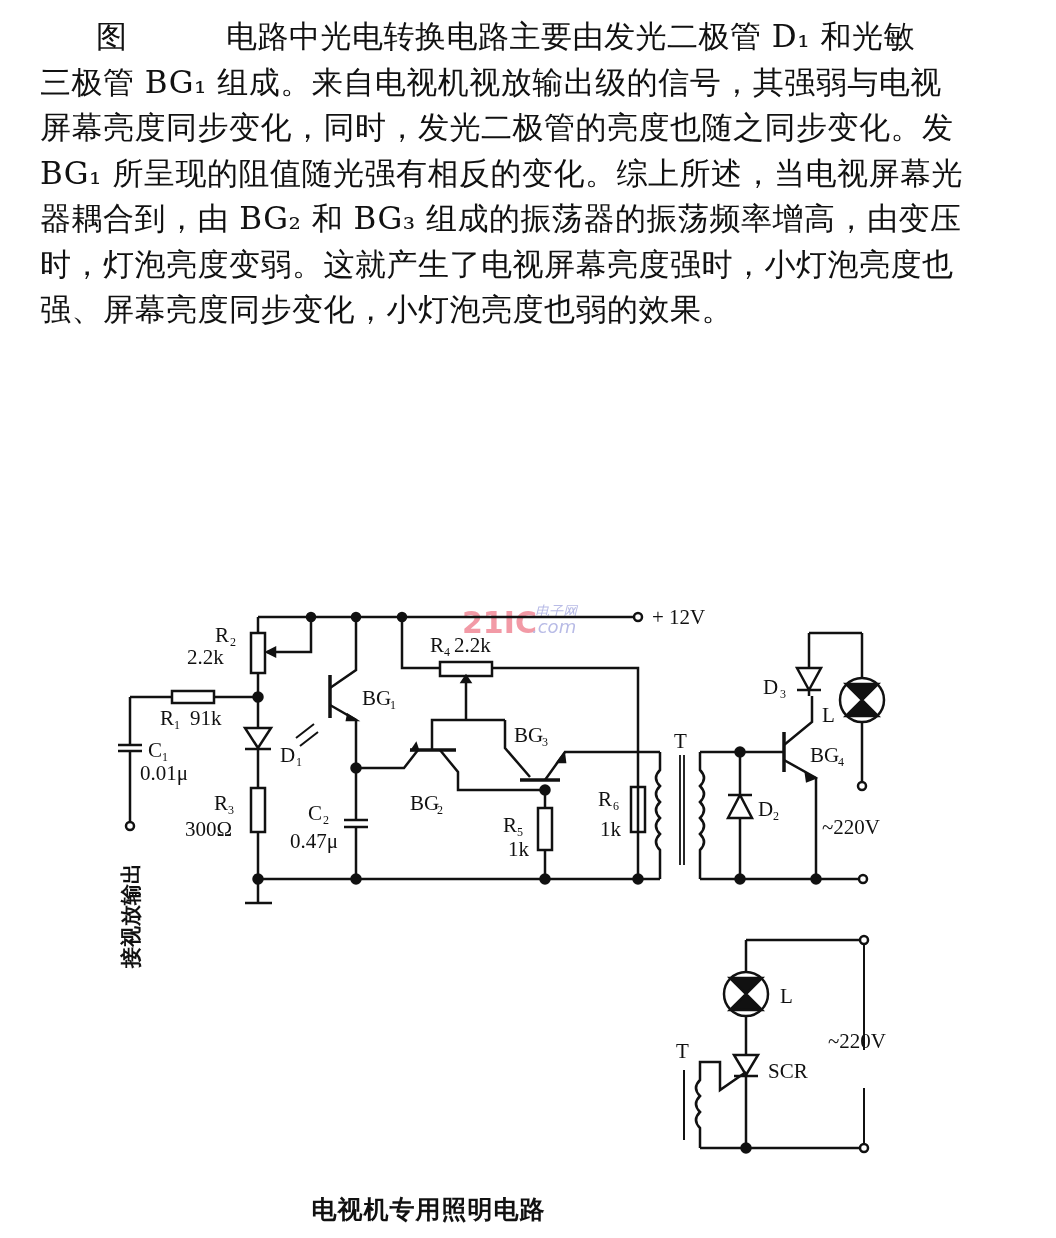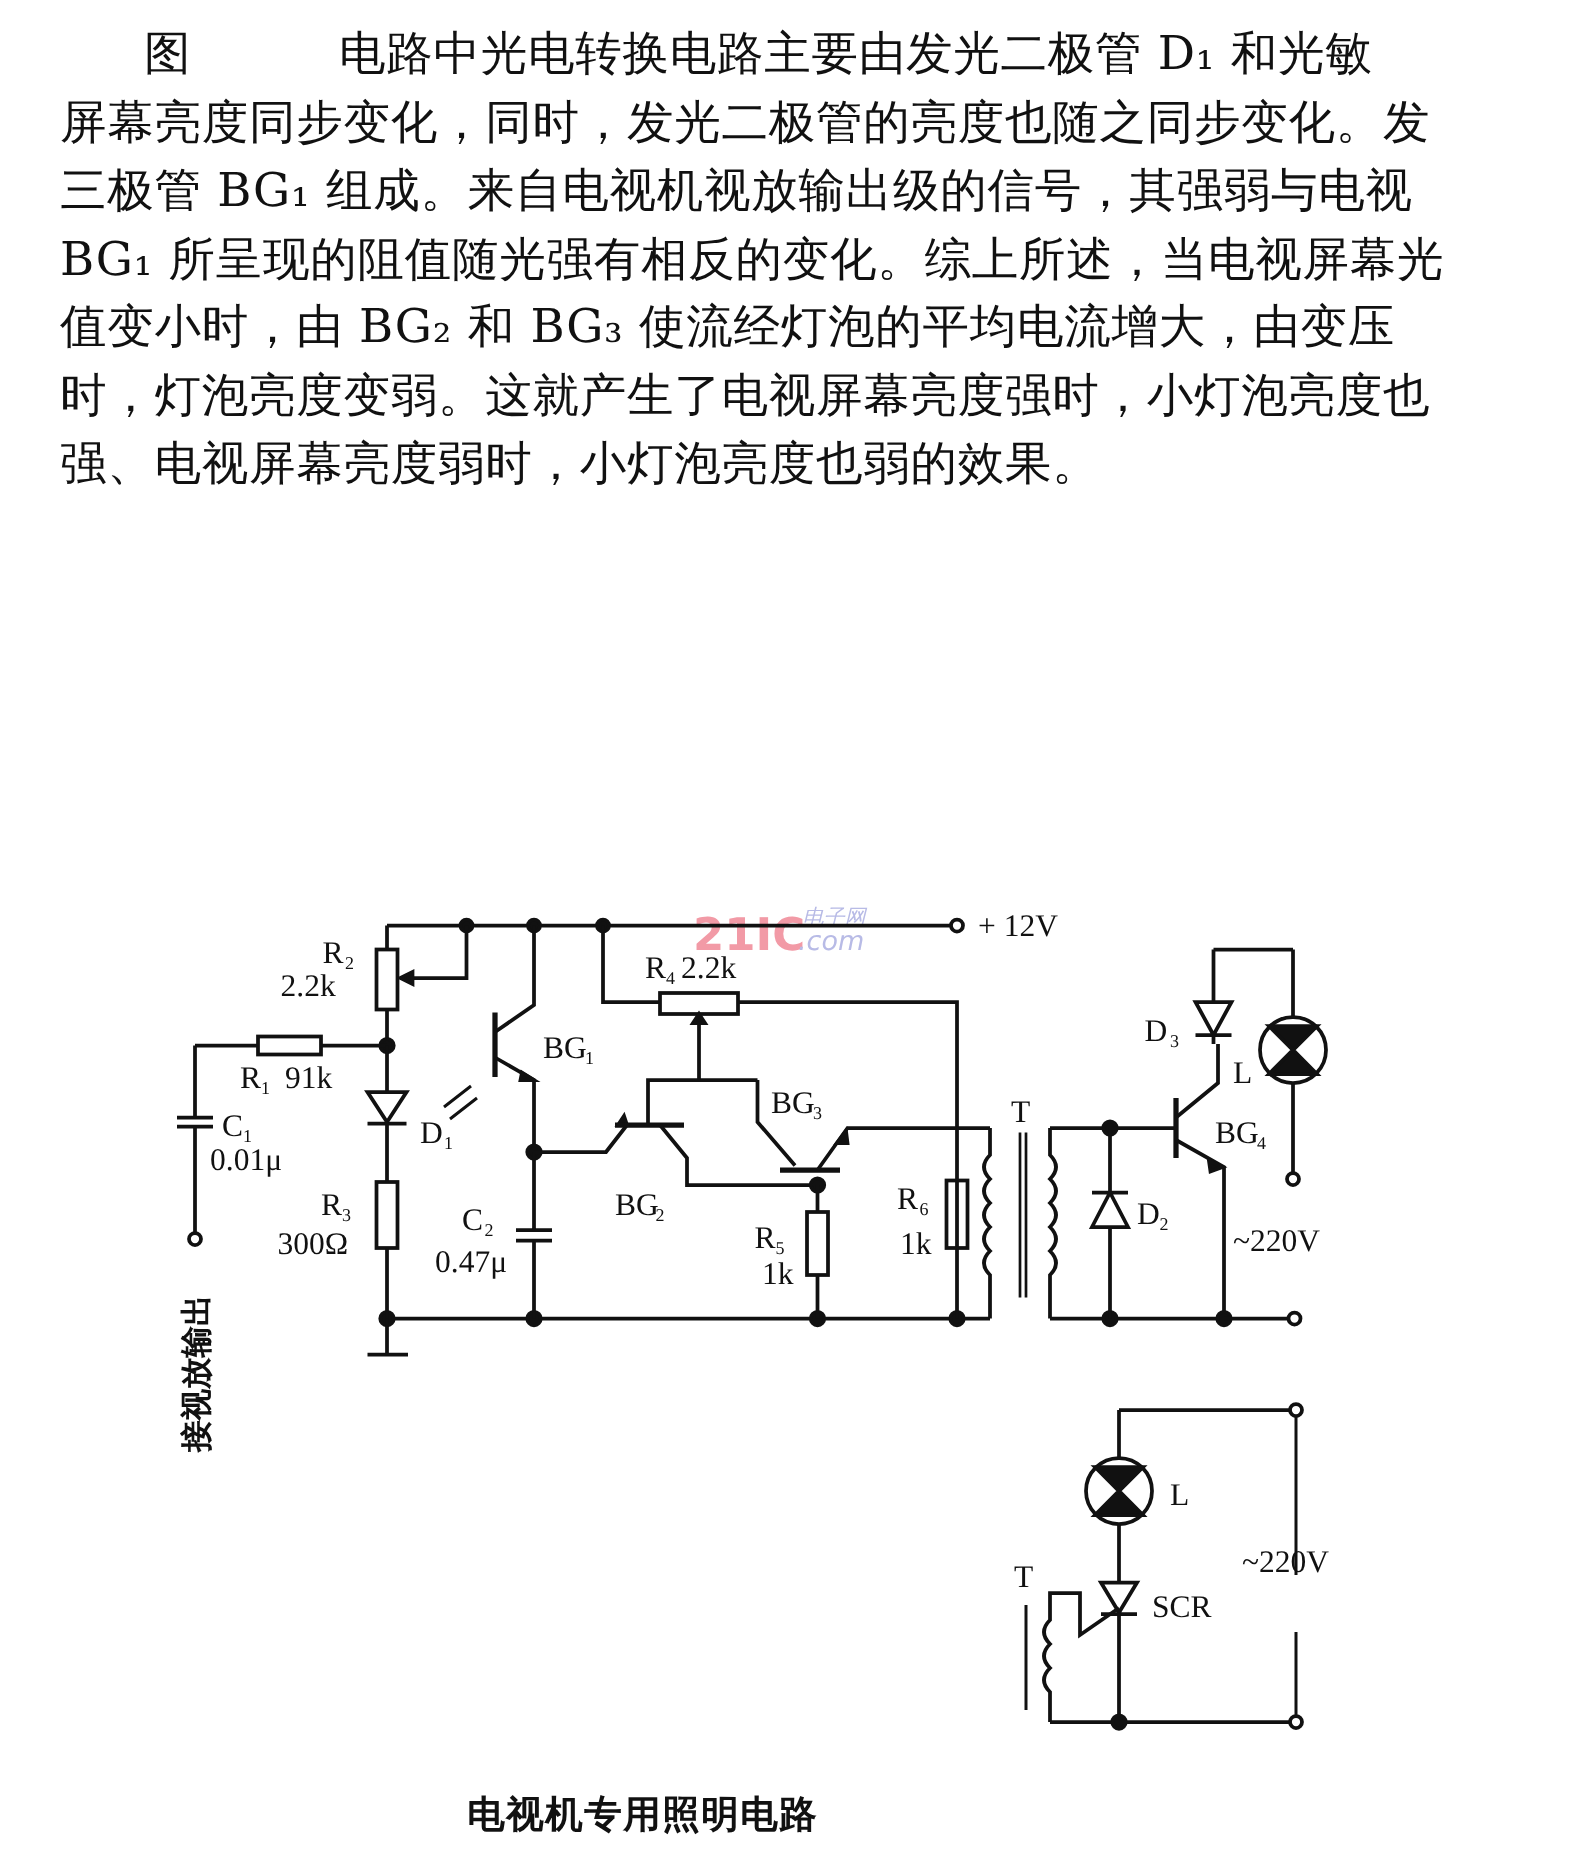--- a/index.html
+++ b/index.html
@@ -14,26 +14,26 @@
   .wm1 { fill:#f29aa6; font-family:"DejaVu Sans",sans-serif; font-weight:bold; }
   .wm2 { fill:#b8bbe6; font-family:"DejaVu Sans",sans-serif; font-style:italic; }
   .lbl { font-family:"Liberation Serif","DejaVu Serif",serif; font-size:21px; fill:#111; }
   .sm { font-size:12px; }
 </style>
 </head>
 <body>
 
 <div class="para">
   <div class="line first"><span class="fig-label">图</span><span>电路中光电转换电路主要由发光二极管 D₁ 和光敏</span></div>
+  <div class="line">三极管 BG₁ 组成。来自电视机视放输出级的信号，其强弱与电视</div>
   <div class="line">屏幕亮度同步变化，同时，发光二极管的亮度也随之同步变化。发</div>
-  <div class="line">三极管 BG₁ 组成。来自电视机视放输出级的信号，其强弱与电视</div>
   <div class="line">BG₁ 所呈现的阻值随光强有相反的变化。综上所述，当电视屏幕光</div>
-  <div class="line">值变小时，由 BG₂ 和 BG₃ 使流经灯泡的平均电流增大，由变压</div>
+  <div class="line">器耦合到，由 BG₂ 和 BG₃ 组成的振荡器的振荡频率增高，由变压</div>
   <div class="line">时，灯泡亮度变弱。这就产生了电视屏幕亮度强时，小灯泡亮度也</div>
-  <div class="line">强、电视屏幕亮度弱时，小灯泡亮度也弱的效果。</div>
+  <div class="line">强、屏幕亮度同步变化，小灯泡亮度也弱的效果。</div>
 </div>
 
 <svg width="1056" height="1238" viewBox="0 0 1056 1238" stroke="#111" stroke-width="2.5" fill="none">
 
   <g stroke="none">
     <text class="wm1" x="462" y="633" font-size="30">21IC</text>
     <text class="wm2" x="535" y="616" font-size="14">电子网</text>
     <text class="wm2" x="532" y="633" font-size="18">.com</text>
   </g>
 

